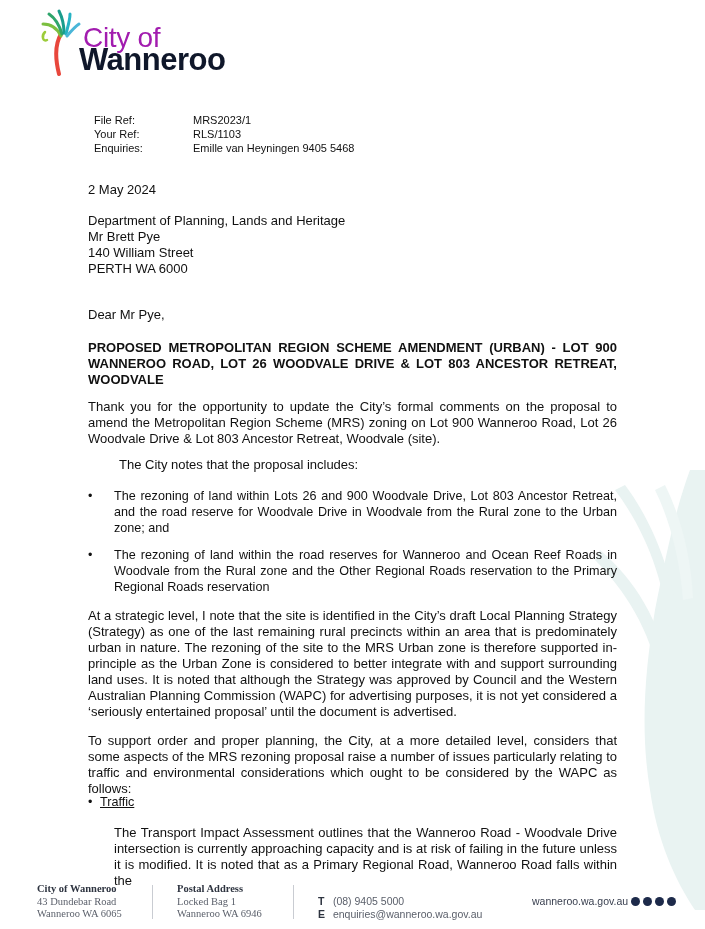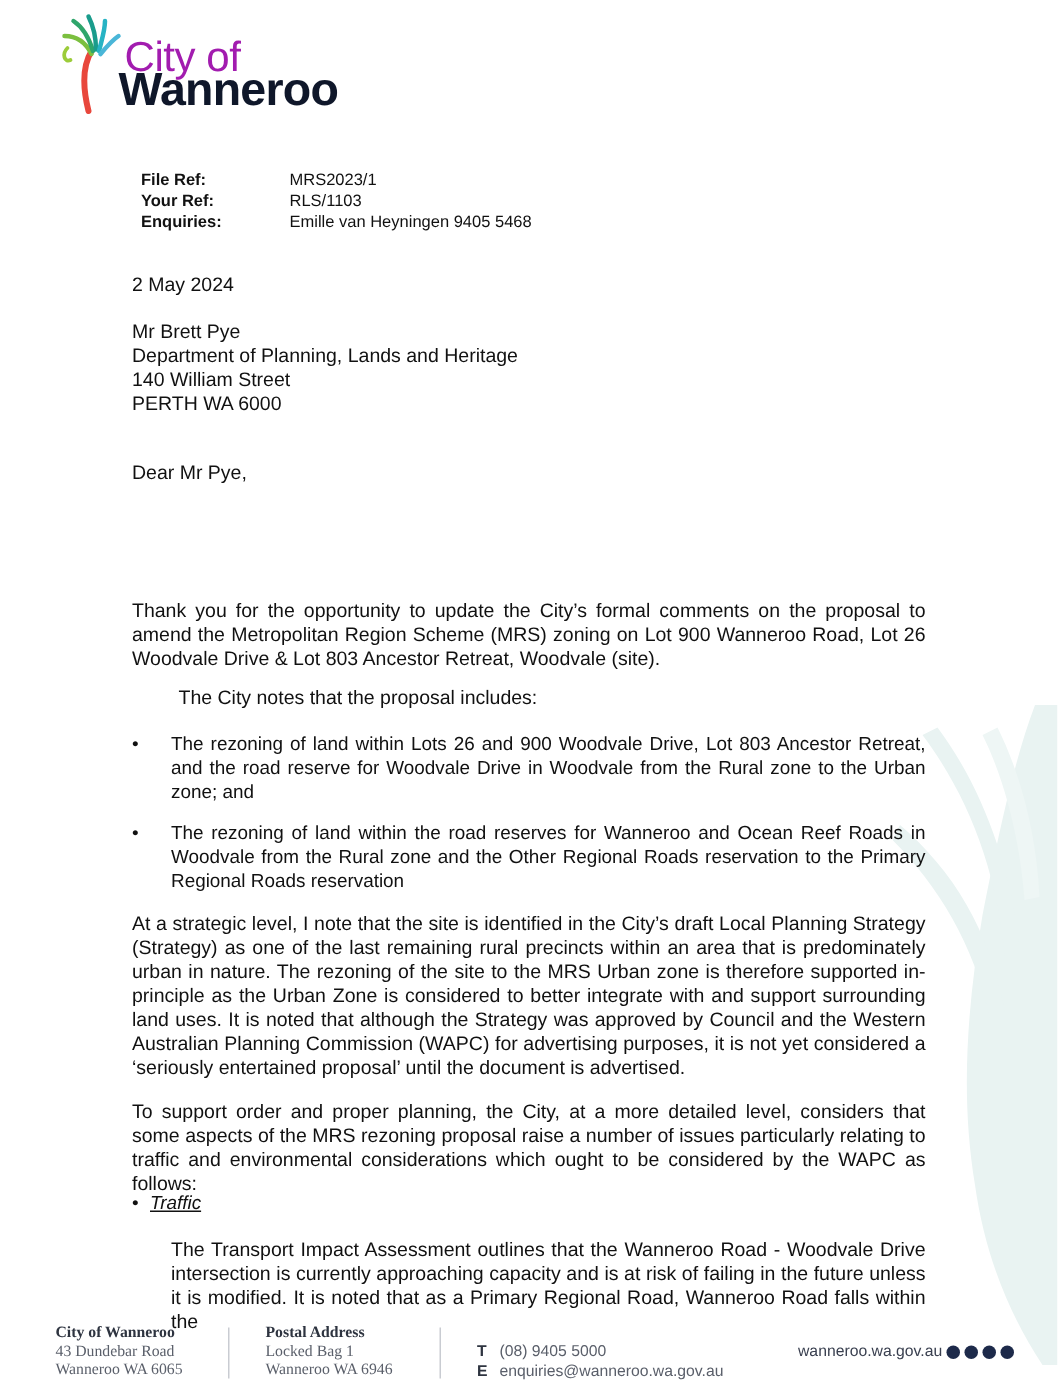--- a/index.html
+++ b/index.html
@@ -5,38 +5,38 @@
   html, body { margin: 0; padding: 0; background: #ffffff; }
   body { width: 705px; height: 929px; position: relative; overflow: hidden; font-family: "Liberation Sans", sans-serif; color: #111; }
   .page { position: absolute; inset: 0; }
   .watermark { position: absolute; right: 0; top: 470px; width: 110px; height: 440px; pointer-events: none; }
   .logo { position: absolute; left: 37px; top: 8px; width: 200px; height: 70px; }
   .logo-mark { position: absolute; left: 0; top: 0; width: 48px; height: 68px; }
   .logo-cityof { position: absolute; left: 46px; top: 14px; font-size: 28px; color: #a21caf; letter-spacing: -0.3px; }
   .logo-wanneroo { position: absolute; left: 42px; top: 36px; font-size: 31px; font-weight: bold; color: #0f172a; letter-spacing: -0.5px; line-height: 1; }
   .refs { position: absolute; left: 94px; top: 113px; font-size: 11px; line-height: 14px; }
   .ref-row { display: flex; }
-  .ref-label { width: 99px; font-weight: bold; }
+  .ref-label { width: 99px; }
   .text { position: absolute; left: 88px; width: 529px; font-size: 13px; line-height: 16px; }
   .justify { text-align: justify; }
   .date { top: 182px; }
   .addr { top: 213px; }
   .salute { top: 307px; }
   .subject { top: 340px; font-weight: bold; text-align: justify; }
   .p1 { top: 399px; }
   .p2 { top: 457px; margin-left: 31px; }
   .bullet { position: absolute; left: 88px; width: 529px; font-size: 12.6px; line-height: 16px; }
   .bullet .dot { position: absolute; left: 0; top: 0; width: 26px; }
   .bullet .btext { margin-left: 26px; text-align: justify; }
   .b1 { top: 488px; }
   .b2 { top: 547px; }
   .p3 { top: 608px; }
   .p4 { top: 733px; }
   .b3 { top: 794px; }
-  .b3 .btext { font-style: italic; text-decoration: underline; margin-left: 12px; }
+  .b3 .btext { text-decoration: underline; margin-left: 12px; }
   .p5 { top: 825px; left: 114px; width: 503px; }
   .footer { position: absolute; left: 37px; top: 883px; width: 640px; font-size: 10.5px; line-height: 12.5px; color: #5a5f6a; }
   .fcol { position: absolute; top: 0; font-family: Liberation Serif, serif; }
   .fcol .fhead { color: #2e3440; font-weight: bold; }
   .fdiv { position: absolute; top: 2px; width: 1px; height: 34px; background: #c9ccd2; }
   .fcontact { position: absolute; left: 281px; top: 12px; }
   .fcontact .lbl { display: inline-block; width: 12px; color: #2e3440; font-weight: bold; }
   .fweb { position: absolute; left: 495px; top: 12px; display: flex; align-items: center; gap: 3px; color: #3a4050; }
   .social { width: 9px; height: 9px; border-radius: 50%; background: #1d2a4a; display: inline-block; }
 </style>
@@ -77,28 +77,29 @@
     </div>
     <div class="ref-row">
       <span class="ref-label">Enquiries:</span>
       <span>Emille van Heyningen 9405 5468</span>
     </div>
   </div>
 
   <div class="text date">2 May 2024</div>
 
   <div class="text addr">
+    <div>Department of Planning, Lands and Heritage</div>
     <div>Mr Brett Pye</div>
-    <div>Department of Planning, Lands and Heritage</div>
     <div>140 William Street</div>
     <div>PERTH WA 6000</div>
   </div>
 
   <div class="text salute">Dear Mr Pye,</div>
 
+  <div class="text subject">PROPOSED METROPOLITAN REGION SCHEME AMENDMENT (URBAN) - LOT 900 WANNEROO ROAD, LOT 26 WOODVALE DRIVE &amp; LOT 803 ANCESTOR RETREAT, WOODVALE</div>
 
   <div class="text justify p1">Thank you for the opportunity to update the City’s formal comments on the proposal to amend the Metropolitan Region Scheme (MRS) zoning  on Lot 900 Wanneroo Road, Lot 26 Woodvale Drive &amp; Lot 803 Ancestor Retreat, Woodvale (site).</div>
   <div class="text p2">The City notes that the proposal includes:</div>
 
   <div class="bullet b1">
     <span class="dot">•</span>
     <div class="btext">The rezoning of land within Lots 26 and 900 Woodvale Drive, Lot 803 Ancestor Retreat, and the road reserve for Woodvale Drive in Woodvale from the Rural zone to the Urban zone; and</div>
   </div>
   <div class="bullet b2">
     <span class="dot">•</span>

